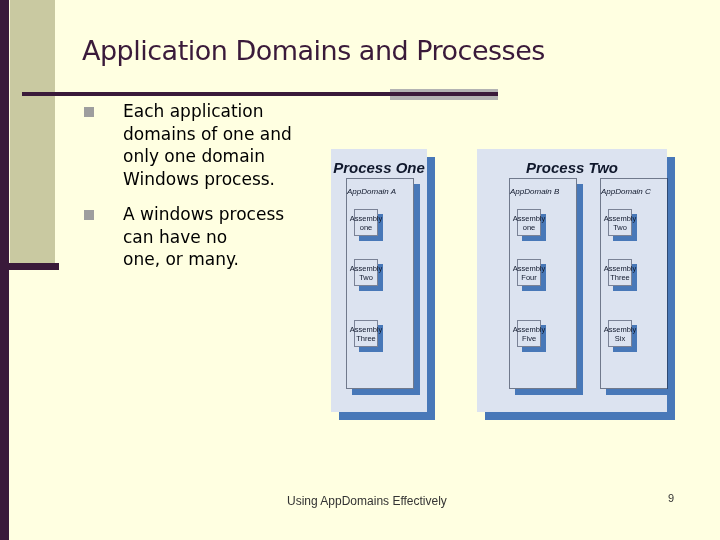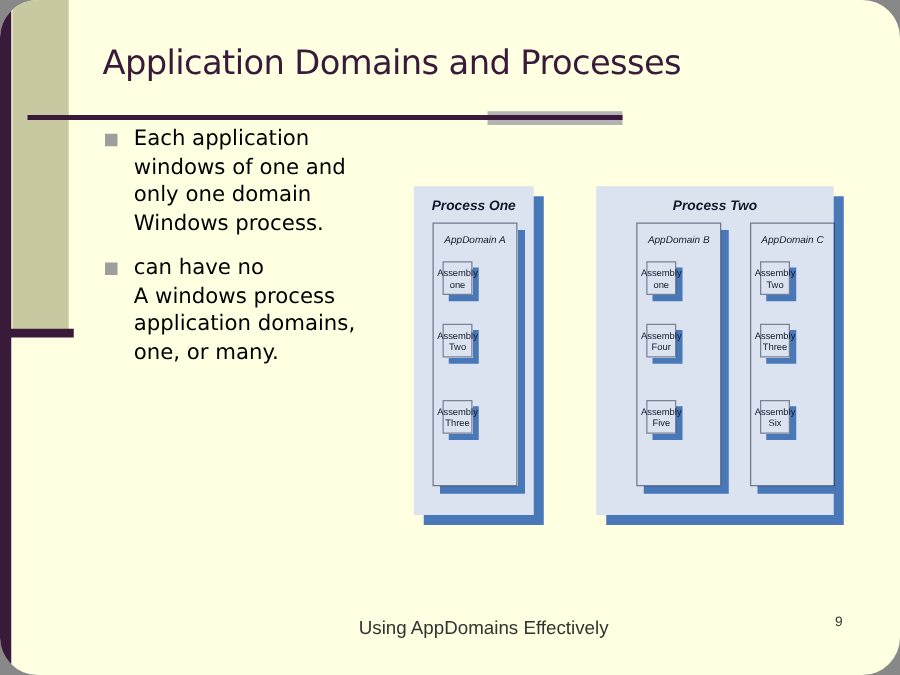--- a/index.html
+++ b/index.html
@@ -1,61 +1,61 @@
 <!DOCTYPE html>
 <html><head>
 <meta charset="utf-8">
 <style>
   html,body{margin:0;padding:0;background:#888;}
   .slide{
     position:relative;width:720px;height:540px;background:#FFFFE1;
-    overflow:hidden;font-family:"DejaVu Sans",sans-serif;border-radius:30px;
+    overflow:hidden;font-family:"DejaVu Sans",sans-serif;
   }
   
   .left-strip{position:absolute;left:0;top:0;width:9px;height:540px;background:#3A1A3A;}
   .tan-bar{position:absolute;left:10px;top:0;width:45px;height:267px;background:#C9C9A1;}
   .maroon-bar{position:absolute;left:0;top:263px;width:59px;height:7px;background:#3A1A3A;}
   
   .title{
     position:absolute;left:82px;top:35px;width:620px;
     font-size:27px;color:#3A1A3A;letter-spacing:-0.5px;white-space:nowrap;
   }
   .rule-gray{position:absolute;left:390px;top:89px;width:108px;height:11px;background:#B3B3B3;}
   .rule-dark{position:absolute;left:22px;top:92px;width:476px;height:4px;background:#3A1A3A;}
   
   .bullets{position:absolute;left:84px;top:100px;width:235px;}
-  .bullet{display:flex;margin-bottom:13px;}
+  .bullet{display:flex;margin-bottom:13px;gap:16px;}
   .bullet-square{flex:none;width:10px;height:10px;background:#9E9E9E;margin-top:7px;margin-right:13px;}
   .bullet-text{font-size:17px;line-height:22.5px;color:#000;}
   
   .panel{
     position:absolute;background:#DCE3F0;box-shadow:8px 8px 0 #4878B8;
     font-family:"Liberation Sans",sans-serif;color:#10182C;
   }
   .panel-one{left:331px;top:149px;width:96px;height:263px;}
   .panel-two{left:477px;top:149px;width:190px;height:263px;}
-  .panel-title{margin-top:10px;text-align:center;font-weight:bold;font-style:italic;font-size:11px;}
+  .panel-title{margin-top:10px;text-align:center;font-weight:bold;font-style:italic;font-size:15px;}
   .appdomain{
     position:absolute;border:1px solid rgba(23,34,59,0.55);
     box-shadow:6px 6px 0 #4878B8;box-sizing:border-box;
   }
   .ad-a{left:15px;top:29px;width:68px;height:211px;}
   .ad-b{left:32px;top:29px;width:68px;height:211px;}
   .ad-c{left:123px;top:29px;width:68px;height:211px;}
-  .ad-label{margin-top:8px;text-align:center;font-style:italic;font-size:8px;white-space:nowrap;}
+  .ad-label{margin-top:8px;text-align:left;font-style:italic;font-size:8px;white-space:nowrap;}
   .assembly{
     position:absolute;left:7px;width:24px;height:27px;
     border:1px solid rgba(23,34,59,0.5);box-shadow:5px 5px 0 #4878B8;box-sizing:border-box;
     display:flex;align-items:center;justify-content:center;text-align:center;
     font-size:7.5px;line-height:9px;color:#10182C;
   }
   .asm-1{top:30px;} .asm-2{top:80px;} .asm-3{top:141px;}
   
   .footer{
-    position:absolute;left:287px;top:494px;font-size:15px;color:#333;
+    position:absolute;left:287px;top:494px;font-size:12px;color:#333;
     font-family:"Liberation Sans",sans-serif;
   }
   .page-number{
     position:absolute;left:668px;top:492px;font-size:11px;color:#333;
     font-family:"Liberation Sans",sans-serif;
   }
 </style>
 </head>
 <body>
 
@@ -67,31 +67,30 @@
 
   <div class="title">Application Domains and Processes</div>
   <div class="rule-gray"></div>
   <div class="rule-dark"></div>
 
   <div class="bullets">
     <div class="bullet">
       <div class="bullet-square"></div>
       <div class="bullet-text">
         <div>Each application</div>
-        <div>windows of one and</div>
+        <div>domains of one and</div>
         <div>only one domain</div>
         <div>Windows process.</div>
       </div>
     </div>
     <div class="bullet">
       <div class="bullet-square"></div>
       <div class="bullet-text">
+        <div>A windows process</div>
         <div>can have no</div>
-        <div>A windows process</div>
-        <div>application domains,</div>
         <div>one, or many.</div>
       </div>
     </div>
   </div>
 
   <div class="panel panel-one">
     <div class="panel-title">Process One</div>
     <div class="appdomain ad-a">
       <div class="ad-label">AppDomain A</div>
       <div class="assembly asm-1">Assembly one</div>

